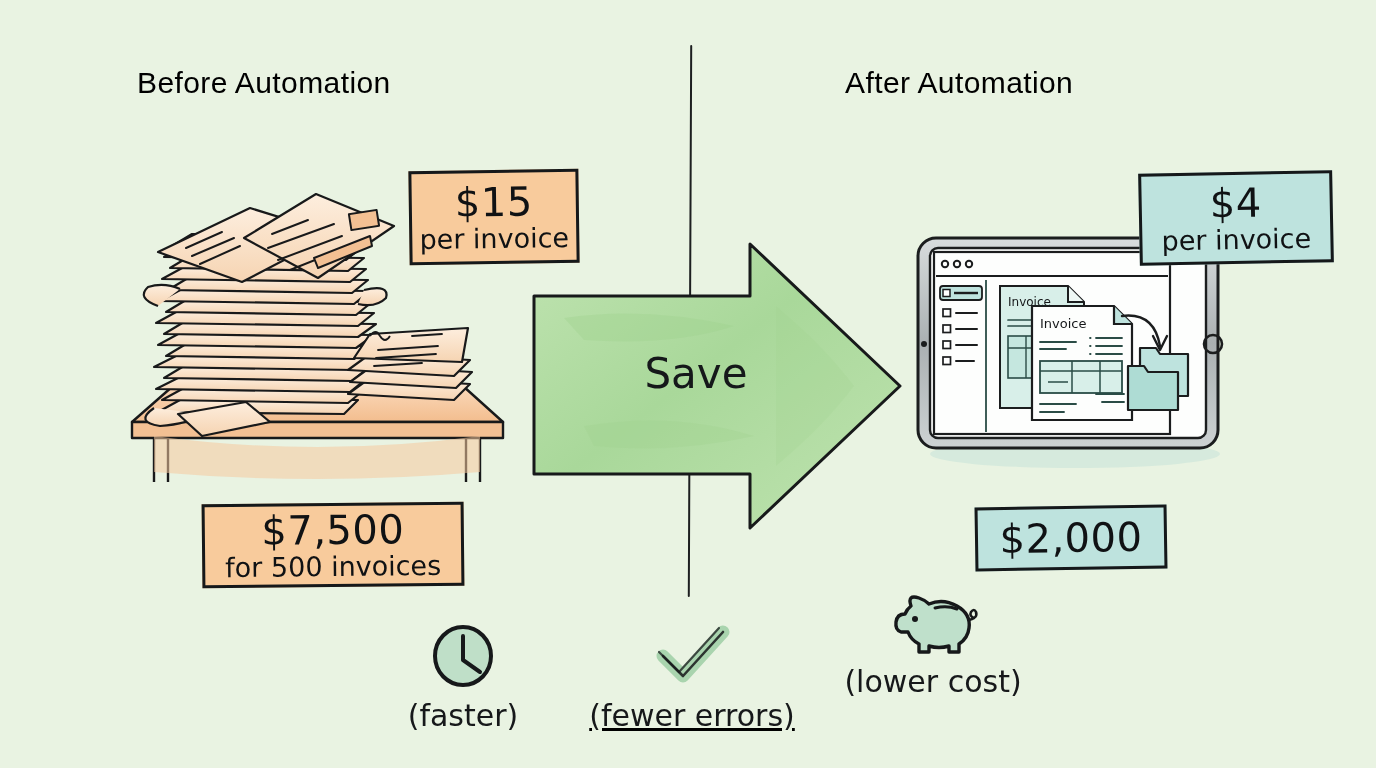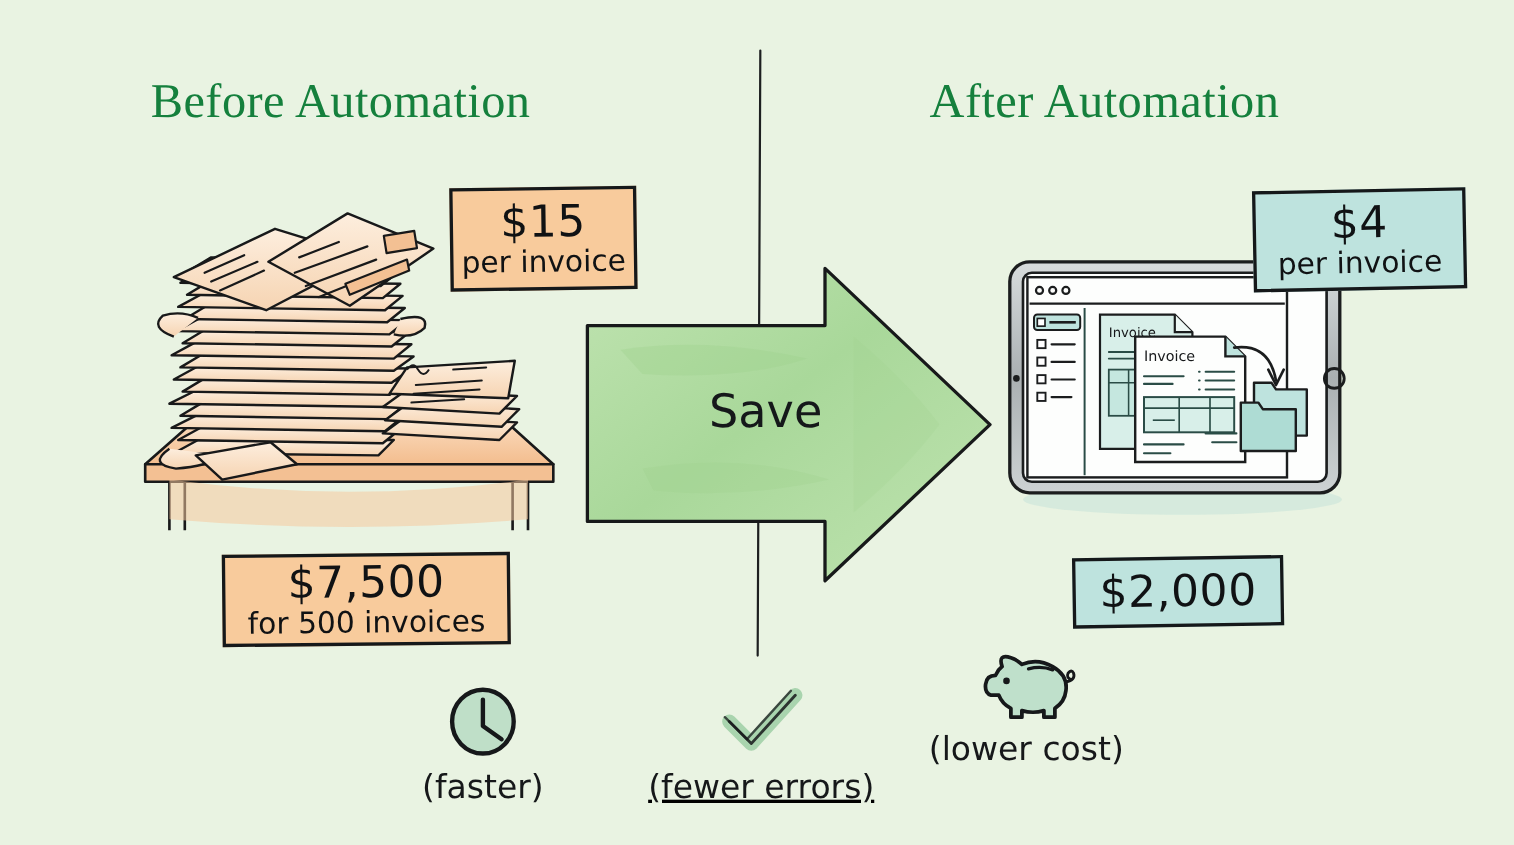--- a/index.html
+++ b/index.html
@@ -7,22 +7,22 @@
     width:1376px;height:768px;overflow:hidden;
     background:#e9f3e2;
     font-family:"DejaVu Sans","Liberation Sans",sans-serif;
     position:relative;
   }
   .stage{position:absolute;inset:0;}
   .abs{position:absolute;}
 
   
   .title{
-    font-family:Liberation Serif, serif;
-    font-size:44px;font-weight:400;color:#15803d;
+    font-family:Liberation Sans, sans-serif;
+    font-size:30px;font-weight:400;color:#000000;
     letter-spacing:.4px;white-space:nowrap;
   }
   #title-before{left:137px;top:66px;}
   #title-after{left:845px;top:66px;}
 
   
   #divider{
     left:689px;top:45px;width:2px;height:552px;
     background:#1d1f20;border-radius:2px;
     transform:rotate(.25deg);
@@ -55,21 +55,21 @@
     line-height:1.12;
     margin-top:32px;
   }
   #arrow-label .l1{font-size:42px;display:block;}
   #arrow-label .l2{font-size:42px;display:block;white-space:nowrap;}
   #arrow-label .l2 .mo{font-size:29px;}
 
   
   .benefit{display:flex;flex-direction:column;align-items:center;}
   .benefit .cap{font-size:30px;color:#16181a;margin-top:6px;white-space:nowrap;}
-  #benefit-faster{left:374px;top:622px;width:130px;justify-content:flex-end;}
+  #benefit-faster{left:398px;top:622px;width:130px;justify-content:flex-end;}
   #benefit-errors{left:592px;top:622px;width:200px;text-decoration:underline;}
   #benefit-cost{left:843px;top:588px;width:180px;}
   .benefit svg{display:block;}
 
   
   #desk-illustration{left:118px;top:186px;width:400px;height:300px;}
   #desk-illustration svg{display:block;}
 
   
   #tablet-illustration{left:900px;top:226px;width:340px;height:250px;}

